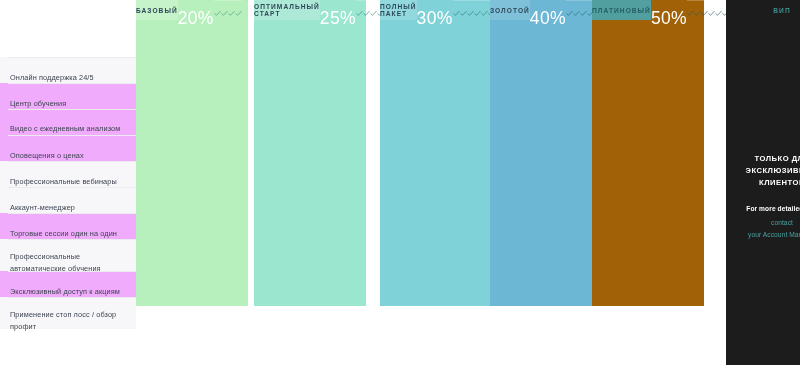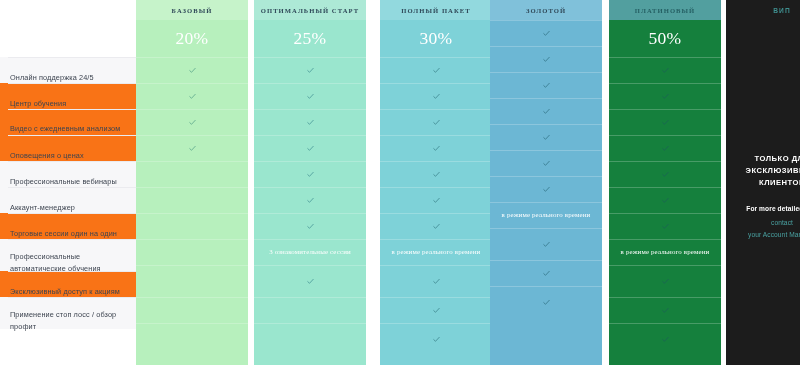--- a/index.html
+++ b/index.html
@@ -39,41 +39,40 @@
     display: flex;
     align-items: center;
     padding: 16px 9px 0 10px;
     background: #f7f7f9;
     color: #3d4450;
     font-size: 7.3px;
     letter-spacing: .12px;
     line-height: 1.65;
   }
 
-  .feature-cell.alt { background: #f97316; }
+  .feature-cell.alt { background: #f0abfc; }
 
   .feature-cell::after {
     content: "";
     position: absolute;
     left: 8px;
     right: 0;
     top: 0;
     height: 1px;
     background: #ebebef;
   }
 
   
   .plan-col {
     position: absolute;
     top: 0;
     width: 112px;
-    height: 365px;
-    display: flex;
-    flex-direction: column;
-    font-family: Liberation Serif, serif;
+    height: 306px;
+    display: flex;
+    flex-direction: row;
   }
 
   .plan-head {
     height: 20px;
     display: flex;
     align-items: center;
     justify-content: center;
     font-size: 6.6px;
     font-weight: 700;
     letter-spacing: 1.05px;
@@ -401,20 +400,21 @@
         <div class="plan-cell" style="height: 32px;">
           <span class="check">
             <svg viewBox="0 0 14 14">
               <path d="M1.5 7.2 L5 10.6 L12.5 2.6" fill="none" stroke="#2b6f78" stroke-width="1.7" stroke-linecap="round" stroke-linejoin="round"></path>
             </svg>
           </span>
         </div>
       </div>
       <div class="plan-col" style="left: 490px; background: rgb(108, 183, 212);">
         <div class="plan-head" style="background: rgb(128, 193, 218); color: rgb(47, 72, 88);">ЗОЛОТОЙ</div>
+        <div class="plan-price">40%</div>
         <div class="plan-cell" style="height: 26px;">
           <span class="check">
             <svg viewBox="0 0 14 14">
               <path d="M1.5 7.2 L5 10.6 L12.5 2.6" fill="none" stroke="#246273" stroke-width="1.7" stroke-linecap="round" stroke-linejoin="round"></path>
             </svg>
           </span>
         </div>
         <div class="plan-cell" style="height: 26px;">
           <span class="check">
             <svg viewBox="0 0 14 14">
@@ -475,21 +475,21 @@
           </span>
         </div>
         <div class="plan-cell" style="height: 32px;">
           <span class="check">
             <svg viewBox="0 0 14 14">
               <path d="M1.5 7.2 L5 10.6 L12.5 2.6" fill="none" stroke="#246273" stroke-width="1.7" stroke-linecap="round" stroke-linejoin="round"></path>
             </svg>
           </span>
         </div>
       </div>
-      <div class="plan-col" style="left: 609px; background: #15803d;">
+      <div class="plan-col" style="left: 592px; background: #a16207;">
         <div class="plan-head" style="background: rgb(82, 159, 159); color: rgb(37, 95, 99);">ПЛАТИНОВЫЙ</div>
         <div class="plan-price">50%</div>
         <div class="plan-cell" style="height: 26px;">
           <span class="check">
             <svg viewBox="0 0 14 14">
               <path d="M1.5 7.2 L5 10.6 L12.5 2.6" fill="none" stroke="#1d5a5c" stroke-width="1.7" stroke-linecap="round" stroke-linejoin="round"></path>
             </svg>
           </span>
         </div>
         <div class="plan-cell" style="height: 26px;">

